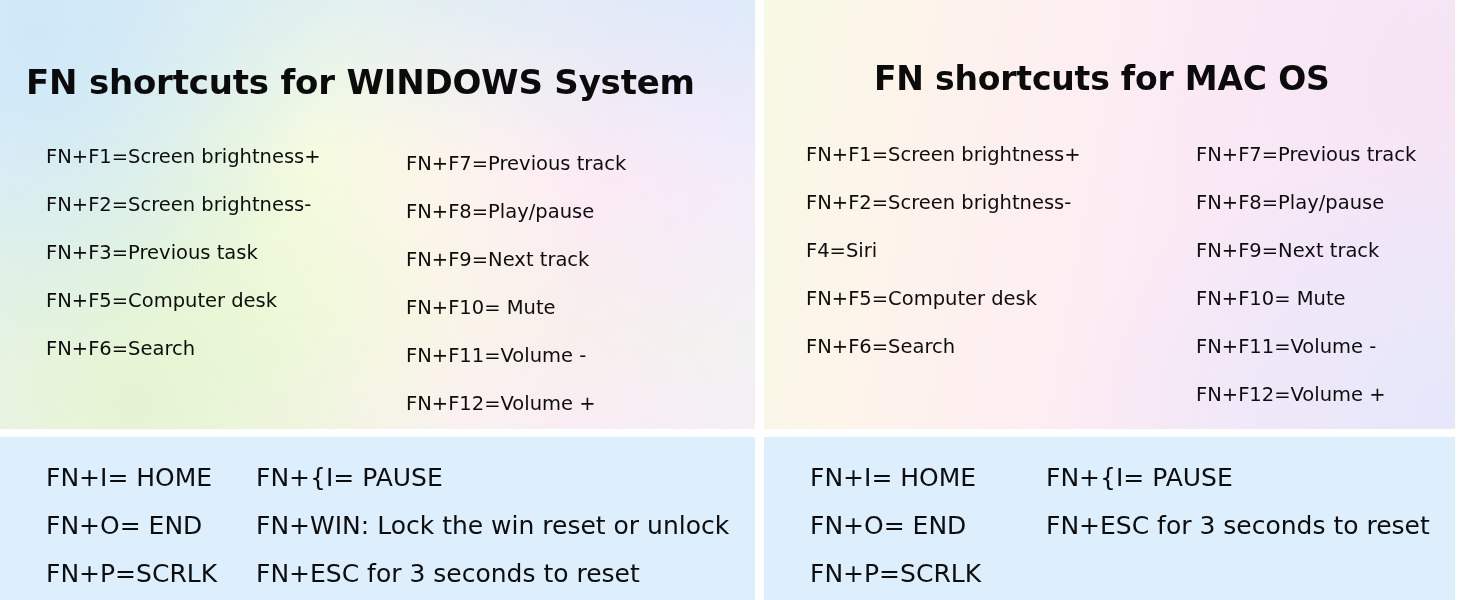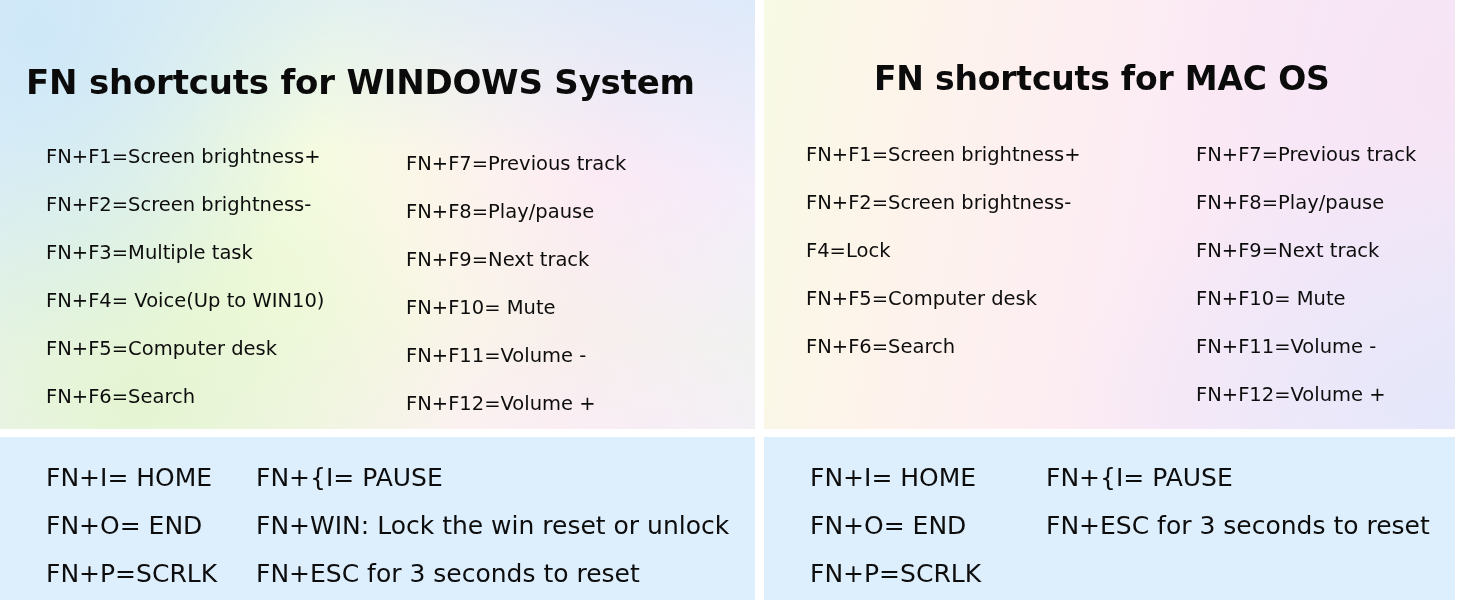--- a/index.html
+++ b/index.html
@@ -145,22 +145,21 @@
     <div class="grad-layer grad-a"></div>
     <div class="grad-layer grad-b"></div>
     <div class="grad-layer grad-c"></div>
     <div class="grad-layer grad-e"></div>
 
     <h1 class="section-title" id="title-win">FN shortcuts for WINDOWS System</h1>
 
     <div class="col" id="win-col-1">
       <div class="line">FN+F1=Screen brightness+</div>
       <div class="line">FN+F2=Screen brightness-</div>
-      <div class="line">FN+F3=Multiple task</div>
-      <div class="line">FN+F4= Voice(Up to WIN10)</div>
+      <div class="line">FN+F3=Previous task</div>
       <div class="line">FN+F5=Computer desk</div>
       <div class="line">FN+F6=Search</div>
     </div>
 
     <div class="col" id="win-col-2">
       <div class="line">FN+F7=Previous track</div>
       <div class="line">FN+F8=Play/pause</div>
       <div class="line">FN+F9=Next track</div>
       <div class="line">FN+F10= Mute</div>
       <div class="line">FN+F11=Volume -</div>
@@ -171,21 +170,21 @@
   <div class="panel" id="q-mac-top">
     <div class="grad-layer grad-a" style="background:linear-gradient(100deg,#f7fae4 0%,#fdf4ea 18%,#fdeff1 38%,#fbe9f5 58%,#f6eafa 78%,#eeeefb 100%);"></div>
     <div class="grad-layer grad-d"></div>
     <div class="grad-layer" style="background:radial-gradient(ellipse 80% 90% at 95% 95%, rgba(226,230,250,0.85) 0%, rgba(226,230,250,0) 68%);"></div>
 
     <h1 class="section-title" id="title-mac">FN shortcuts for MAC OS</h1>
 
     <div class="col" id="mac-col-1">
       <div class="line">FN+F1=Screen brightness+</div>
       <div class="line">FN+F2=Screen brightness-</div>
-      <div class="line">F4=Lock</div>
+      <div class="line">F4=Siri</div>
       <div class="line">FN+F5=Computer desk</div>
       <div class="line">FN+F6=Search</div>
     </div>
 
     <div class="col" id="mac-col-2">
       <div class="line">FN+F7=Previous track</div>
       <div class="line">FN+F8=Play/pause</div>
       <div class="line">FN+F9=Next track</div>
       <div class="line">FN+F10= Mute</div>
       <div class="line">FN+F11=Volume -</div>

